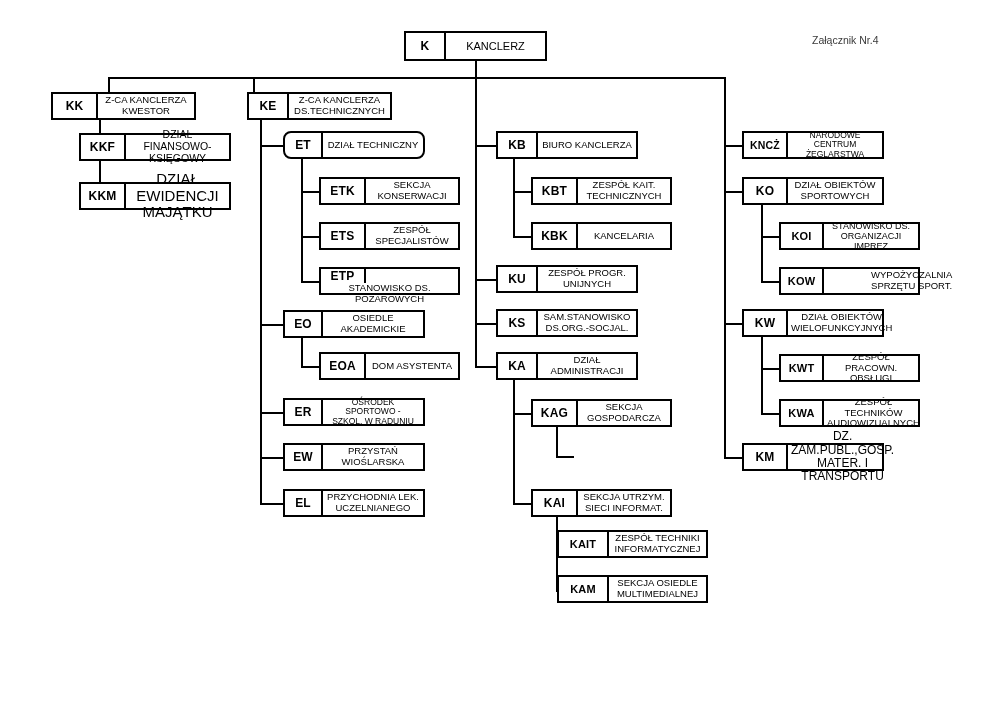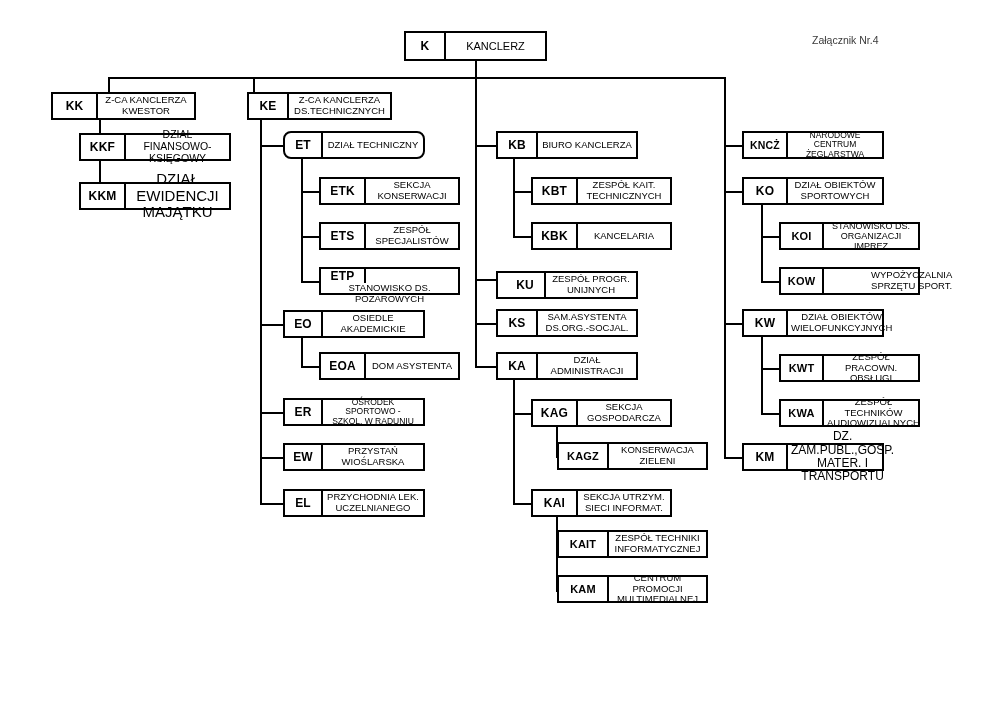--- a/index.html
+++ b/index.html
@@ -214,64 +214,59 @@
     <div class="code" style="width:45px;font-size:12px;">KBT</div>
     <div class="label" style="font-size:9.5px;">ZESPÓŁ KAIT.
 TECHNICZNYCH</div>
   </div>
 
   <div class="node" style="left:531px;top:222px;width:141px;height:28px;">
     <div class="code" style="width:45px;font-size:12px;">KBK</div>
     <div class="label" style="font-size:9.5px;">KANCELARIA</div>
   </div>
 
-  <div class="node" style="left:496px;top:271px;width:142px;height:28px;padding-left:8px;">
+  <div class="node" style="left:496px;top:265px;width:142px;height:28px;">
     <div class="code" style="width:40px;font-size:12px;">KU</div>
     <div class="label" style="font-size:9.5px;">ZESPÓŁ PROGR.
 UNIJNYCH</div>
   </div>
 
   <div class="node" style="left:496px;top:309px;width:142px;height:28px;">
     <div class="code" style="width:40px;font-size:12px;">KS</div>
-    <div class="label" style="font-size:9.5px;">SAM.ASYSTENTA
+    <div class="label" style="font-size:9.5px;">SAM.STANOWISKO
 DS.ORG.-SOCJAL.</div>
   </div>
 
   <div class="node" style="left:496px;top:352px;width:142px;height:28px;">
     <div class="code" style="width:40px;font-size:12px;">KA</div>
     <div class="label" style="font-size:9.5px;">DZIAŁ ADMINISTRACJI</div>
   </div>
 
   <div class="node" style="left:531px;top:399px;width:141px;height:28px;">
     <div class="code" style="width:45px;font-size:12px;">KAG</div>
     <div class="label" style="font-size:9.5px;">SEKCJA
 GOSPODARCZA</div>
   </div>
 
-  <div class="node" style="left:557px;top:442px;width:151px;height:28px;">
-    <div class="code" style="width:50px;font-size:11px;">KAGZ</div>
-    <div class="label" style="font-size:9.5px;">KONSERWACJA
-ZIELENI</div>
-  </div>
 
   <div class="node" style="left:531px;top:489px;width:141px;height:28px;">
     <div class="code" style="width:45px;font-size:12px;">KAI</div>
     <div class="label" style="font-size:9.5px;">SEKCJA UTRZYM.
 SIECI INFORMAT.</div>
   </div>
 
   <div class="node" style="left:557px;top:530px;width:151px;height:28px;">
     <div class="code" style="width:50px;font-size:11px;">KAIT</div>
     <div class="label" style="font-size:9.5px;">ZESPÓŁ TECHNIKI
 INFORMATYCZNEJ</div>
   </div>
 
   <div class="node" style="left:557px;top:575px;width:151px;height:28px;">
     <div class="code" style="width:50px;font-size:11px;">KAM</div>
-    <div class="label" style="font-size:9.5px;">CENTRUM PROMOCJI
+    <div class="label" style="font-size:9.5px;">SEKCJA OSIEDLE
 MULTIMEDIALNEJ</div>
   </div>
 
   <div class="node" style="left:742px;top:131px;width:142px;height:28px;">
     <div class="code" style="width:44px;font-size:10.5px;">KNCŻ</div>
     <div class="label" style="font-size:8.5px;">NARODOWE CENTRUM
 ŻEGLARSTWA</div>
   </div>
 
   <div class="node" style="left:742px;top:177px;width:142px;height:28px;">

